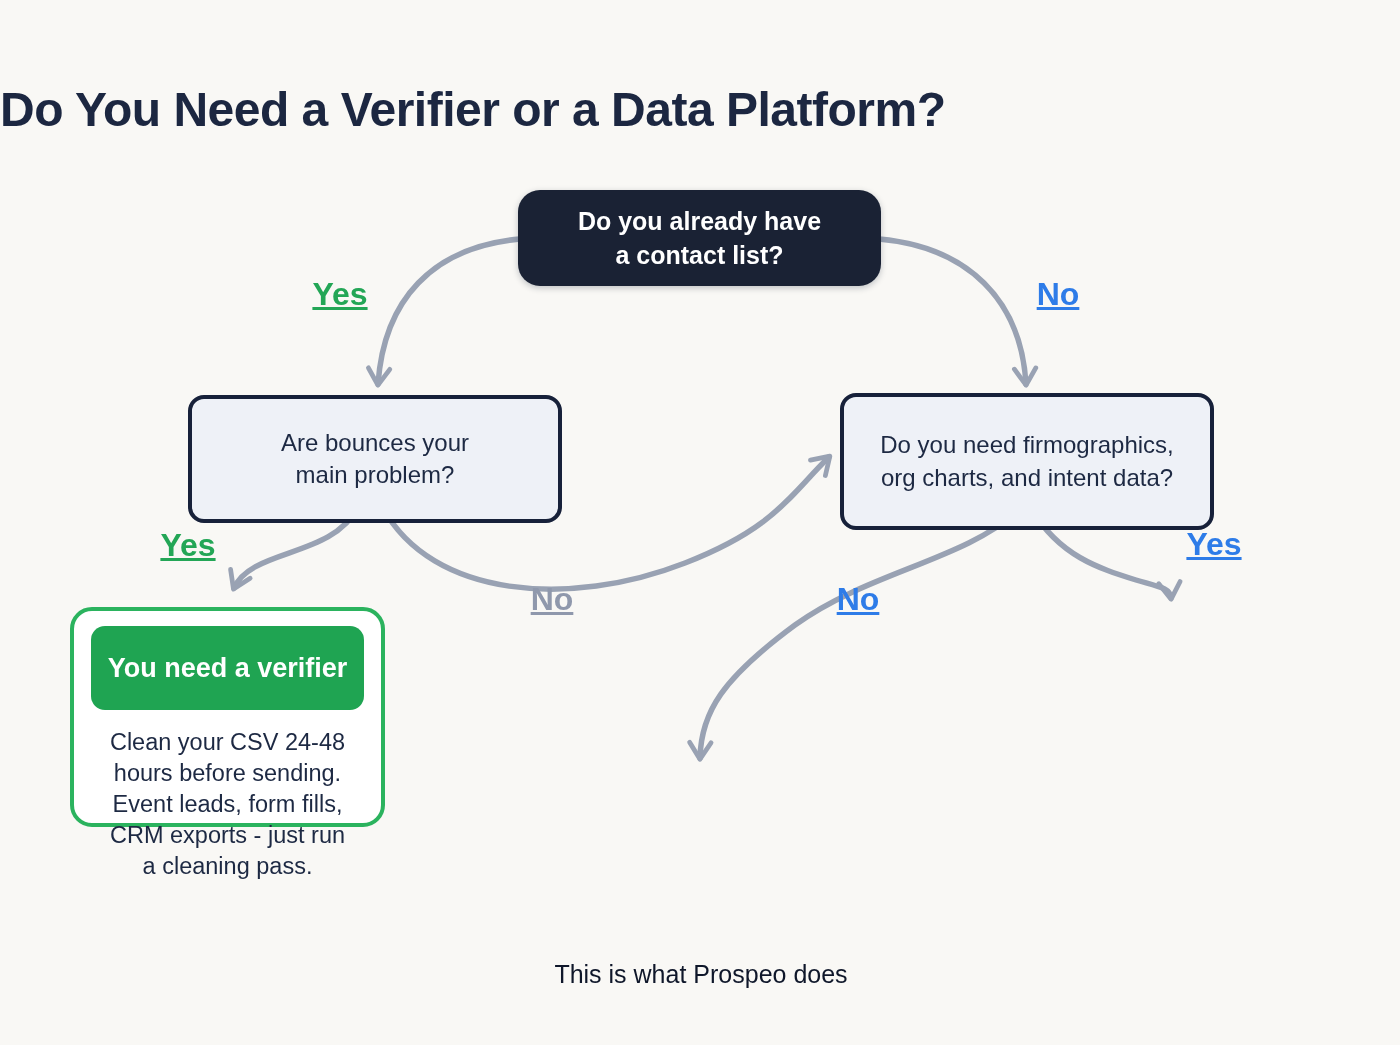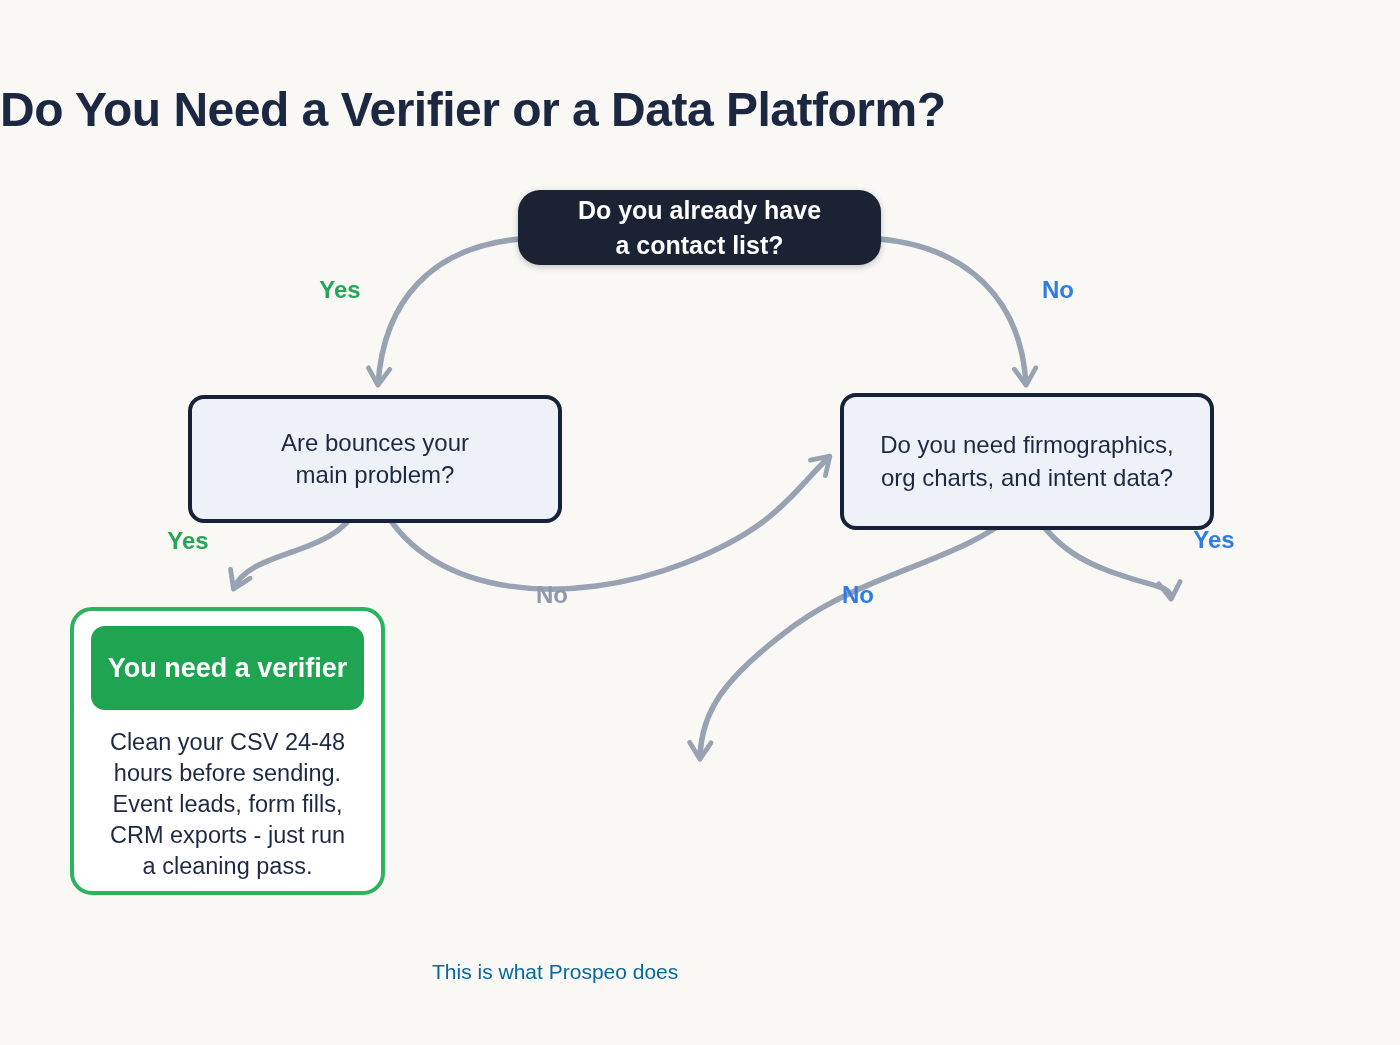--- a/index.html
+++ b/index.html
@@ -26,21 +26,21 @@
 
   .arrows {
     position: absolute;
     inset: 0;
     z-index: 1;
   }
 
   .node { position: absolute; z-index: 2; }
 
   .root-node {
-    left: 518px; top: 190px; width: 363px; height: 75px;
+    left: 518px; top: 190px; width: 363px; height: 96px;
     background: #1a2234;
     border-radius: 22px;
     display: flex; align-items: center; justify-content: center;
     color: #ffffff;
     font-size: 25px; font-weight: 700; line-height: 1.38;
     text-align: center;
     white-space: pre-line;
     box-shadow: 0 2px 6px rgba(20,30,50,0.25);
   }
 
@@ -56,21 +56,21 @@
   }
   .q-bounces { left: 188px; top: 395px; width: 374px; height: 128px; }
   .q-firmo   { left: 840px; top: 393px; width: 374px; height: 137px; }
 
   .result-card {
     background: #ffffff;
     border-radius: 22px;
     padding: 15px 17px;
     text-align: center;
   }
-  .card-verifier { left: 70px;  top: 607px; width: 315px; height: 288px; border: 4px solid #2bb35e; }
+  .card-verifier { left: 70px;  top: 607px; width: 315px; height: 220px; border: 4px solid #2bb35e; }
   .card-platform { left: 1015px; top: 610px; width: 315px; height: 288px; border: 4px solid #3b82ea; }
 
   .pill {
     border-radius: 14px;
     display: flex; align-items: center; justify-content: center;
     color: #ffffff;
     font-weight: 700;
     text-align: center;
     white-space: pre-line;
   }
@@ -98,32 +98,34 @@
     margin-top: 17px;
     font-size: 22px;
     line-height: 1.42;
     color: #f0f5fd;
     white-space: pre-line;
   }
 
   .footnote {
     position: absolute;
     left: 432px; top: 960px; width: 538px;
-    font-size: 21px;
-    color: #0369a1;
+    text-align: center;
+    font-size: 25px;
+    color: #0f172a;
     z-index: 2;
   }
 
   .edge-label {
     position: absolute;
     width: 140px;
     text-align: center;
-    font-size: 24px;
+    font-size: 32px;
     font-weight: 700;
     z-index: 2;
+    text-decoration: underline;
   }
   .lbl-green { color: #23a656; }
   .lbl-blue  { color: #2e7ce8; }
   .lbl-gray  { color: #8f98ac; }
 
   .lbl-root-yes    { left: 270px;  top: 276px; }
   .lbl-root-no     { left: 988px;  top: 276px; }
   .lbl-bounces-yes { left: 118px;  top: 527px; }
   .lbl-bounces-no  { left: 482px;  top: 581px; }
   .lbl-firmo-no    { left: 788px;  top: 581px; }

